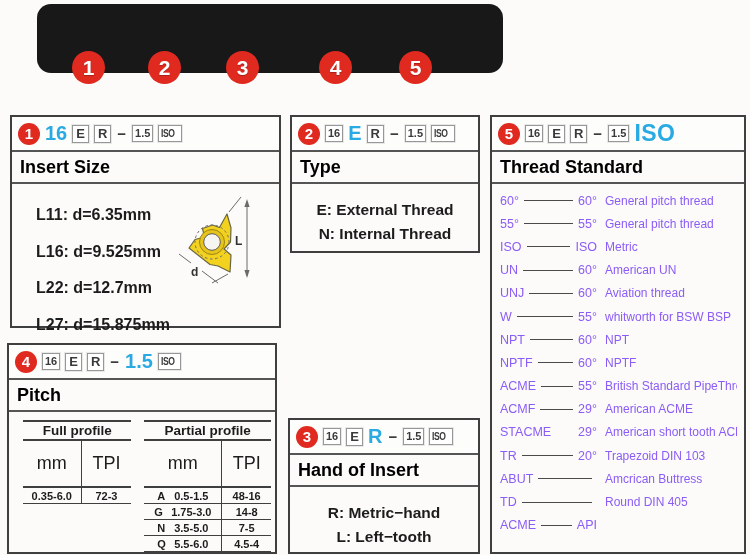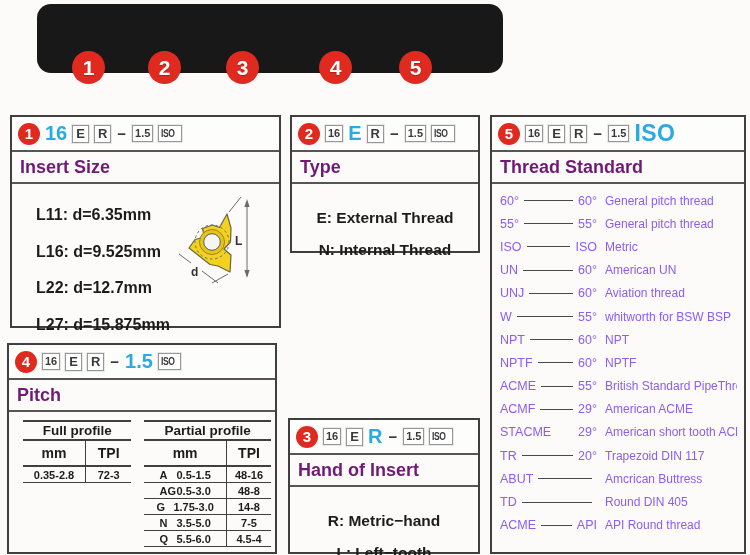--- a/index.html
+++ b/index.html
@@ -50,54 +50,54 @@
   }
   .bx-sm { font-size:11px; line-height:13px; padding:1px 2px; }
   .iso-narrow { display:inline-block; transform:scaleX(.78); transform-origin:left center; letter-spacing:-.5px; }
   .hl { color:#2aaae2; font-weight:bold; font-size:20px; }
   .hl-big { font-size:23px; letter-spacing:.5px; }
   .dsh { font-weight:bold; font-size:15px; color:#333; margin:0 1px; }
 
   .title-row {
     height:30px; border-bottom:2px solid #555;
     display:flex; align-items:center; padding:0 8px;
-    font-weight:bold; font-size:18px; color:#701a75;
+    font-weight:bold; font-size:18px; color:#000000;
   }
 
   
   .p1-content { position:relative; height:146px; }
   .size-list { padding:13px 0 0 24px; }
   .size-line { font-weight:bold; font-size:16px; line-height:36.5px; white-space:nowrap; }
   .insert-svg { position:absolute; right:2px; top:0; }
 
   
   .center-lines { text-align:center; padding-top:14px; }
-  .center-line { font-weight:bold; font-size:15.5px; line-height:24px; white-space:nowrap;margin-top:8px; }
+  .center-line { font-weight:bold; font-size:15.5px; line-height:24px; white-space:nowrap; }
 
   
   .ts-content { padding:5px 7px 0 8px; }
   .ts-row { display:flex; align-items:center; height:23.2px; font-size:12.5px; color:#8b5cf6; }
   .ts-left { display:flex; align-items:center; width:97px; flex:none; }
   .ts-code { white-space:nowrap; }
   .ts-line { flex:1; min-width:0; height:0; border-top:1.6px solid #4a4a4a; margin:0 5px; }
   .ts-row.nodash .ts-line { border-top:none; margin:0 2px; }
   .ts-angle { white-space:nowrap; }
   .ts-desc { margin-left:8px; white-space:nowrap; flex:1; overflow:hidden; font-size:12px; }
 
   
   .pitch-content { display:flex; gap:13px; padding:8px 4px 0 14px; align-items:flex-start; }
   table.pt { border-collapse:collapse; color:#1c1c1c; }
   .pt td { padding:0; }
   .pt .hdr td {
     border-top:2px solid #3f3f3f; border-bottom:2px solid #3f3f3f;
     font-weight:bold; font-size:13.5px; text-align:center; padding:1px 2px;
   }
   .pt .cols td {
-    border-bottom:2px solid #3f3f3f; font-weight:bold; font-size:14px;
-    text-align:center; padding:4px 6px;
+    border-bottom:2px solid #3f3f3f; font-weight:normal; font-size:18px;
+    text-align:center; padding:12px 6px;
   }
   .pt .data td {
     border-bottom:1.6px solid #3f3f3f; font-weight:bold; font-size:11px;
     text-align:center; padding:1.5px 3px; white-space:nowrap;
   }
   .pt td.vd { border-left:1.6px solid #3f3f3f; }
   .pt .kk { display:inline-block; min-width:17px; text-align:left; }
   #tbl-full  { width:112px; }
   #tbl-part  { width:131px; }
 </style>
@@ -200,43 +200,39 @@
     <table class="pt" id="tbl-full">
       <tbody>
           <tr class="hdr">
             <td colspan="2">Full profile</td>
           </tr>
       <tr class="cols">
         <td>mm</td>
         <td class="vd">TPI</td>
       </tr>
       <tr class="data">
-        <td>0.35-2.8</td>
+        <td>0.35-6.0</td>
         <td class="vd">72-3</td>
       </tr>
     </tbody>
       </table>
     <table class="pt" id="tbl-part">
       <tbody>
           <tr class="hdr">
             <td colspan="2">Partial profile</td>
           </tr>
       <tr class="cols">
         <td>mm</td>
         <td class="vd">TPI</td>
       </tr>
       <tr class="data">
         <td><span class="kk">A</span><span>0.5-1.5</span></td>
         <td class="vd">48-16</td>
       </tr>
       <tr class="data">
-        <td><span class="kk">AG</span><span>0.5-3.0</span></td>
-        <td class="vd">48-8</td>
-      </tr>
-      <tr class="data">
         <td><span class="kk">G</span><span>1.75-3.0</span></td>
         <td class="vd">14-8</td>
       </tr>
       <tr class="data">
         <td><span class="kk">N</span><span>3.5-5.0</span></td>
         <td class="vd">7-5</td>
       </tr>
       <tr class="data">
         <td><span class="kk">Q</span><span>5.5-6.0</span></td>
         <td class="vd">4.5-4</td>
@@ -345,21 +341,21 @@
           <span class="ts-angle">29°</span>
         </span>
       <span class="ts-desc">American short tooth ACME</span>
     </div>
     <div class="ts-row">
       <span class="ts-left">
           <span class="ts-code">TR</span>
           <span class="ts-line"></span>
           <span class="ts-angle">20°</span>
         </span>
-      <span class="ts-desc">Trapezoid DIN 117</span>
+      <span class="ts-desc">Trapezoid DIN 103</span>
     </div>
     <div class="ts-row">
       <span class="ts-left">
           <span class="ts-code">ABUT</span>
           <span class="ts-line"></span>
           <span class="ts-angle"></span>
         </span>
       <span class="ts-desc">Amcrican Buttress</span>
     </div>
     <div class="ts-row">
@@ -369,16 +365,15 @@
           <span class="ts-angle"></span>
         </span>
       <span class="ts-desc">Round DIN 405</span>
     </div>
     <div class="ts-row">
       <span class="ts-left">
           <span class="ts-code">ACME</span>
           <span class="ts-line"></span>
           <span class="ts-angle">API</span>
         </span>
-      <span class="ts-desc">API Round thread</span>
     </div>
   </div>
 </div>
 
 </body></html>

